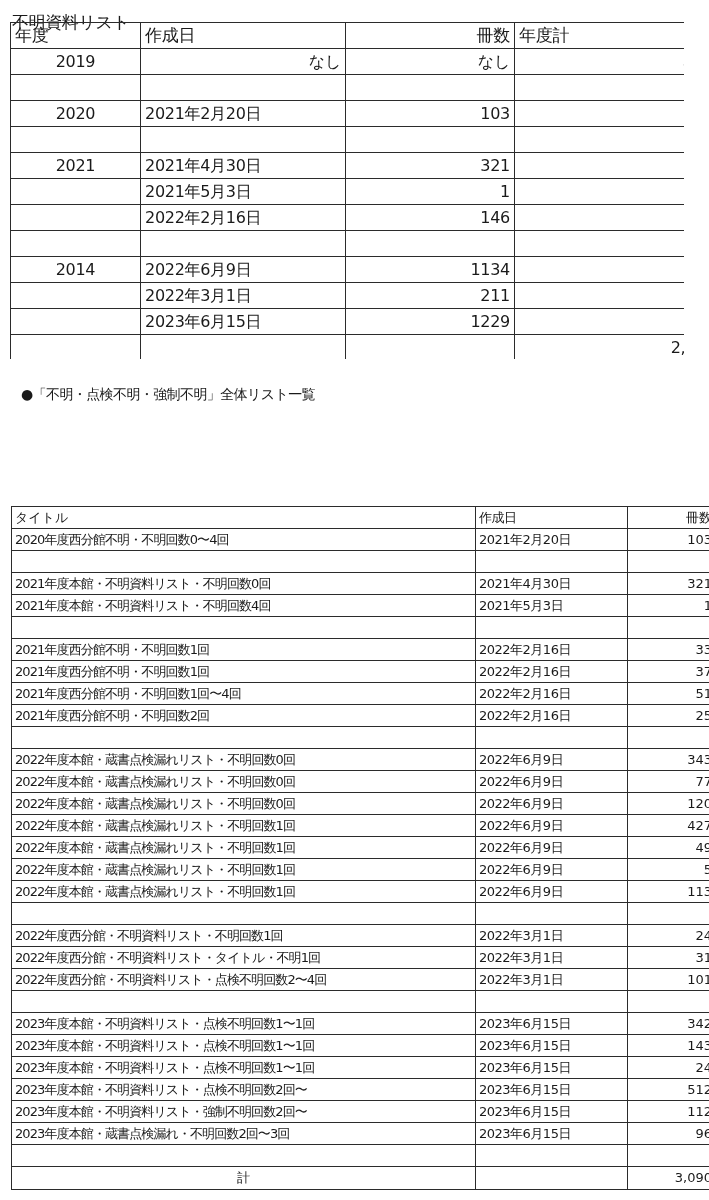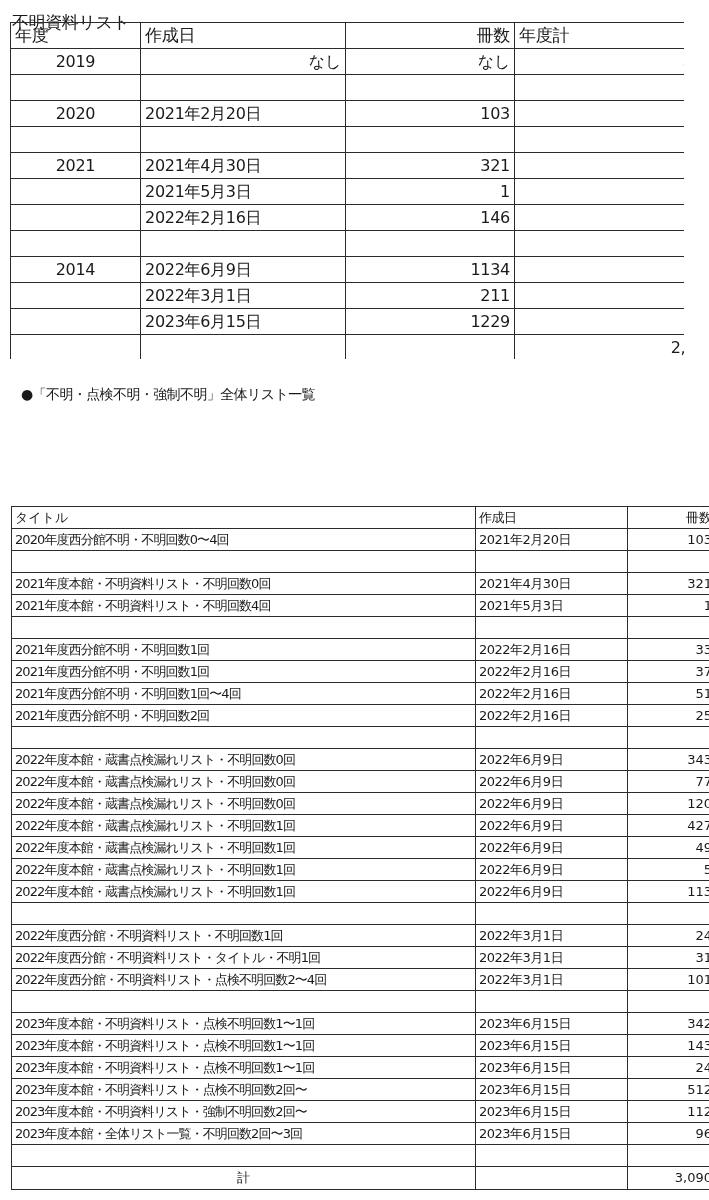--- a/index.html
+++ b/index.html
@@ -348,21 +348,21 @@
           <td class="c-title">2023年度本館・不明資料リスト・点検不明回数2回〜</td>
           <td class="c-date">2023年6月15日</td>
           <td class="c-num">512</td>
         </tr>
         <tr>
           <td class="c-title">2023年度本館・不明資料リスト・強制不明回数2回〜</td>
           <td class="c-date">2023年6月15日</td>
           <td class="c-num">112</td>
         </tr>
         <tr>
-          <td class="c-title">2023年度本館・全体リスト一覧・不明回数2回〜3回</td>
+          <td class="c-title">2023年度本館・蔵書点検漏れ・不明回数2回〜3回</td>
           <td class="c-date">2023年6月15日</td>
           <td class="c-num">96</td>
         </tr>
         <tr class="spacer">
           <td class="c-title"></td>
           <td class="c-date"></td>
           <td class="c-num"></td>
         </tr>
       </tbody>
     <tfoot>

